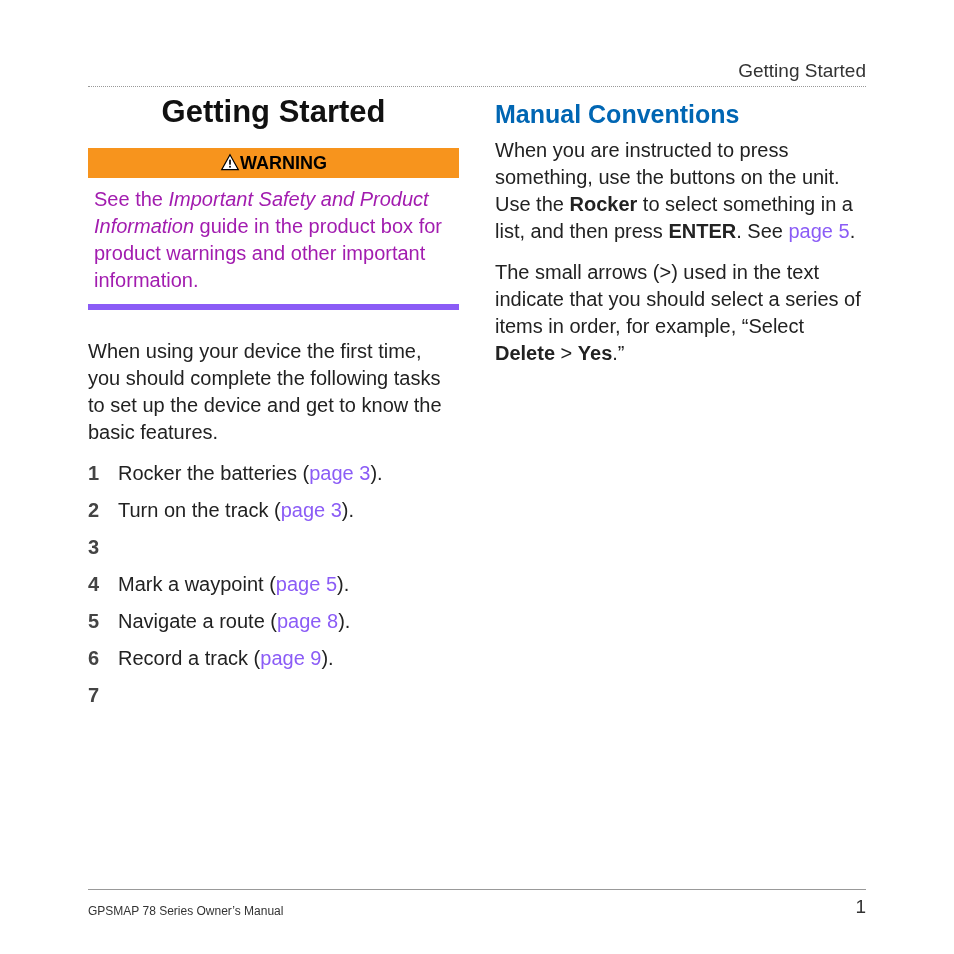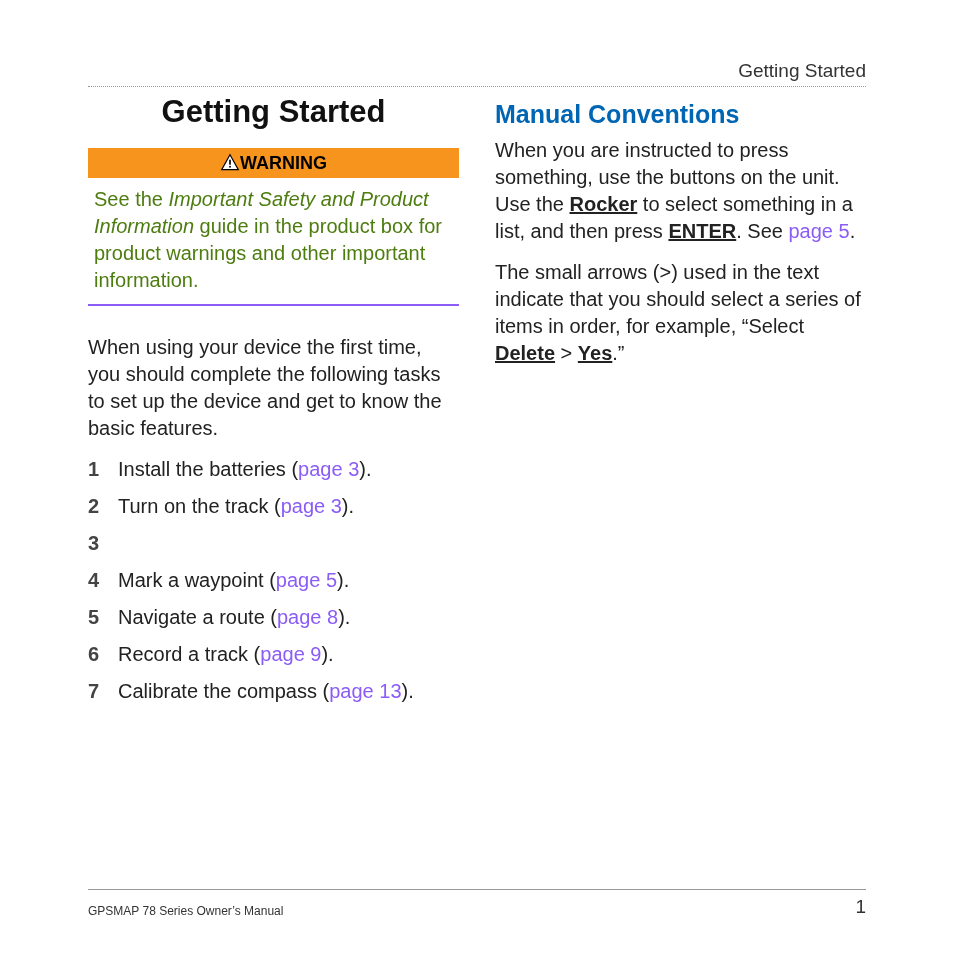--- a/index.html
+++ b/index.html
@@ -47,23 +47,23 @@
     font-weight: bold;
     font-size: 18px;
     color: #000;
   }
   .warning-icon {
     width: 20px; height: 20px;
   }
   .warning-body {
     font-size: 20px;
     line-height: 1.35;
-    color: #4d7c0f;
+    color: #a21caf;
     padding: 8px 4px 10px 6px;
-    border-bottom: 2px solid #8b5cf6;
+    border-bottom: 6px solid #8b5cf6;
   }
   .warning-body .ital { font-style: italic; }
   .intro {
     font-size: 20px;
     line-height: 1.35;
     margin-top: 28px;
     margin-bottom: 14px;
   }
   .steps { list-style: none; }
   .steps li {
@@ -85,21 +85,21 @@
     font-weight: bold;
     color: #0066b3;
     margin-bottom: 8px;
     margin-top: 6px;
   }
   .para {
     font-size: 20px;
     line-height: 1.35;
     margin-bottom: 14px;
   }
-  .bold { font-weight: bold; text-decoration: underline; }
+  .bold { font-weight: bold; }
   .footer-rule {
     position: absolute;
     left: 88px;
     right: 88px;
     bottom: 64px;
     border-top: 1px solid #999;
   }
   .footer-left {
     position: absolute;
     left: 88px;
@@ -138,21 +138,21 @@
       <div class="warning-body">
         <span>See the </span><span class="ital">Important Safety and Product Information</span><span> guide in the product box for product warnings and other important information.</span>
       </div>
     </div>
 
     <p class="intro">When using your device the first time, you should complete the following tasks to set up the device and get to know the basic features.</p>
 
     <ol class="steps">
       <li>
           <span class="num">1</span>
-          <span><span>Install the batteries (</span><a class="link">page 3</a><span>).</span></span>
+          <span><span>Rocker the batteries (</span><a class="link">page 3</a><span>).</span></span>
         </li>
       <li>
           <span class="num">2</span>
           <span><span>Turn on the track (</span><a class="link">page 3</a><span>).</span></span>
         </li>
       <li>
           <span class="num">3</span>
         </li>
       <li>
           <span class="num">4</span>
@@ -161,21 +161,20 @@
       <li>
           <span class="num">5</span>
           <span><span>Navigate a route (</span><a class="link">page 8</a><span>).</span></span>
         </li>
       <li>
           <span class="num">6</span>
           <span><span>Record a track (</span><a class="link">page 9</a><span>).</span></span>
         </li>
       <li>
           <span class="num">7</span>
-          <span><span>Calibrate the compass (</span><a class="link">page 13</a><span>).</span></span>
         </li>
     </ol>
   </div>
 
   <div class="col">
     <h2 class="section-title">Manual Conventions</h2>
     <p class="para">
       <span>When you are instructed to press something, use the buttons on the unit. Use the </span><span class="bold">Rocker</span><span> to select something in a list, and then press </span><span class="bold">ENTER</span><span>. See </span><a class="link">page 5</a><span>.</span>
     </p>
     <p class="para">

